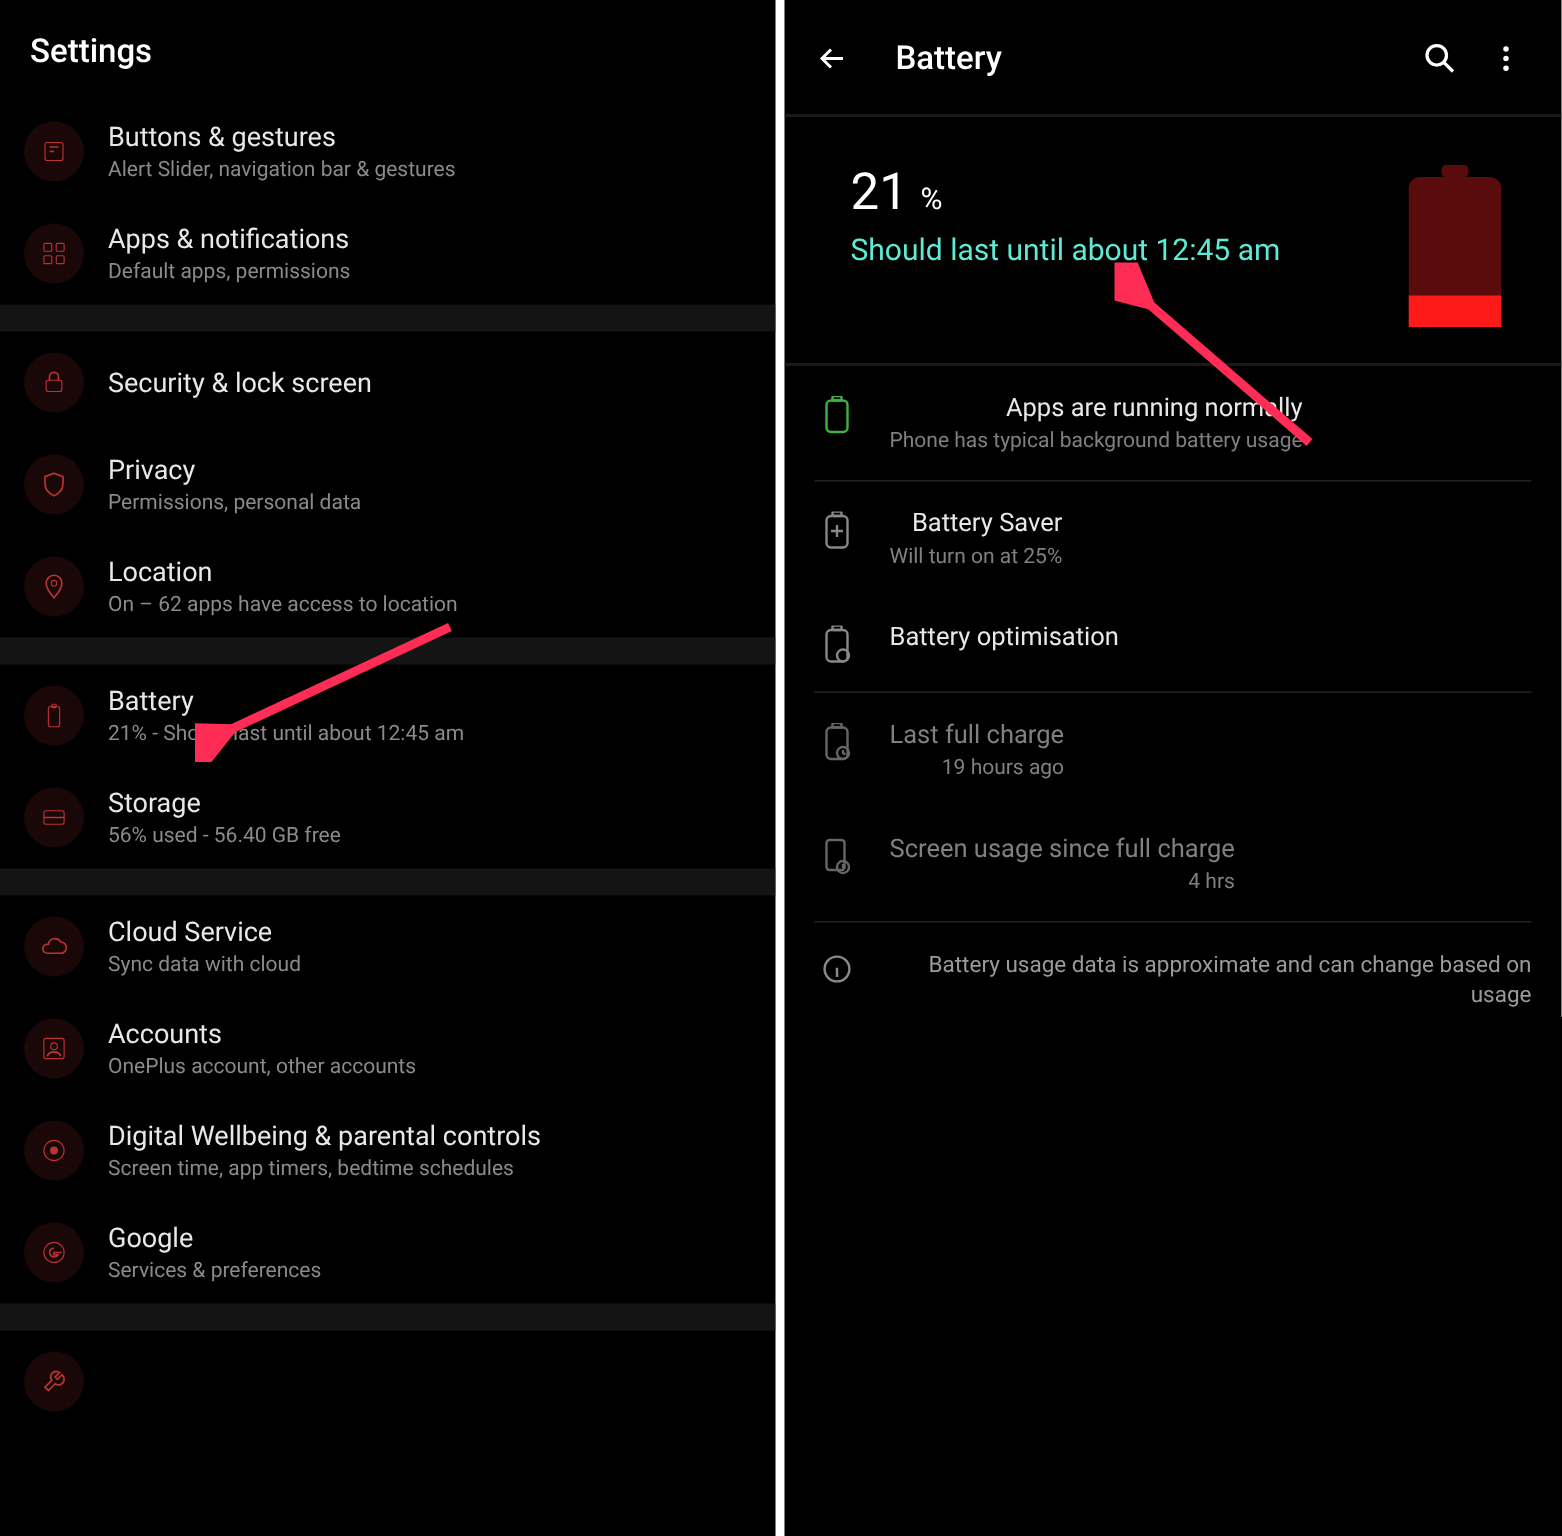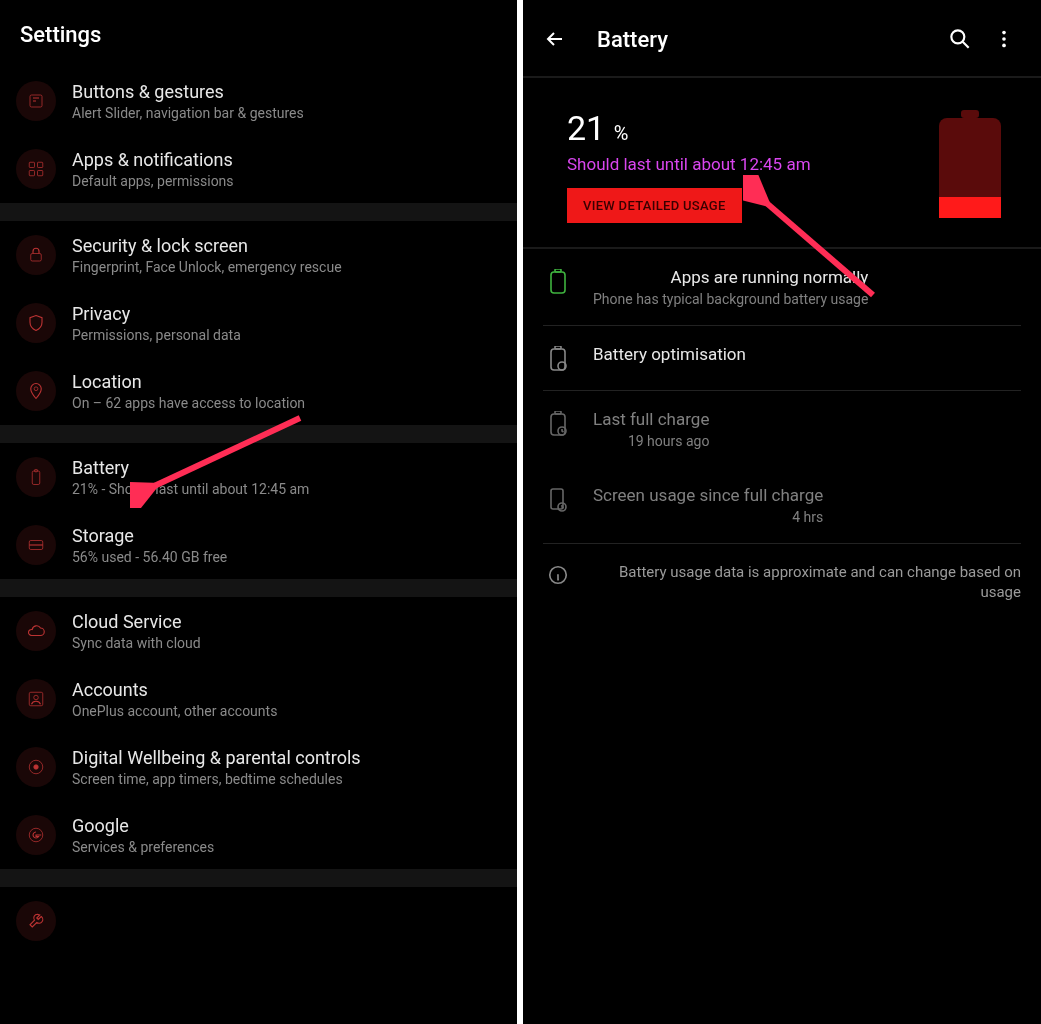--- a/index.html
+++ b/index.html
@@ -93,22 +93,22 @@
   .battery-left { flex: 1; }
   .pct {
     color: #fff;
     font-weight: 400;
     font-size: 34px;
   }
   .pct .pct-sym {
     font-size: 20px;
   }
   .battery-sub {
-    color: #d946ef;
-    font-size: 17px;
+    color: #5eead4;
+    font-size: 20px;
     margin-top: 6px;
   }
   .detailed-btn {
     margin-top: 14px;
     background: #ef1818;
     color: #3a0000;
     font-weight: 500;
     font-size: 13px;
     padding: 10px 16px;
     display: inline-block;
@@ -207,21 +207,20 @@
 
   <div class="list-item">
     <div class="icon-circle">
       <svg width="18" height="18" viewBox="0 0 24 24">
           <rect x="5" y="10" width="14" height="10" rx="2"></rect>
           <path d="M8 10V7a4 4 0 0 1 8 0v3" stroke-width="1.5"></path>
         </svg>
     </div>
     <div class="item-text">
       <span class="item-title">Security &amp; lock screen</span>
-      <span class="item-sub">Fingerprint, Face Unlock, emergency rescue</span>
     </div>
   </div>
 
   <div class="list-item">
     <div class="icon-circle">
       <svg width="18" height="18" viewBox="0 0 24 24">
           <path d="M12 2l8 3v6c0 5-3.5 9-8 11-4.5-2-8-6-8-11V5l8-3z" stroke-width="1.5"></path>
         </svg>
     </div>
     <div class="item-text">
@@ -370,21 +369,20 @@
   </div>
   <div class="battery-divider"></div>
 
   <div class="battery-summary">
     <div class="battery-left">
       <div class="pct">
         <span>21</span>
         <span class="pct-sym">%</span>
       </div>
       <div class="battery-sub">Should last until about 12:45 am</div>
-      <div class="detailed-btn">VIEW DETAILED USAGE</div>
     </div>
     <div class="battery-glyph">
       <svg width="62" height="108" viewBox="0 0 62 108">
         <rect x="22" y="0" width="18" height="8" rx="3" fill="#5a0b0b"></rect>
         <rect x="0" y="8" width="62" height="100" rx="8" fill="#5a0b0b"></rect>
         <rect x="0" y="87" width="62" height="21" rx="0" fill="#ff1a1a"></rect>
         <rect x="0" y="100" width="62" height="8" rx="8" fill="#ff1a1a"></rect>
       </svg>
     </div>
   </div>
@@ -399,20 +397,33 @@
         </svg>
     </div>
     <div class="b-text">
       <div class="b-title">Apps are running normally</div>
       <div class="b-sub">Phone has typical background battery usage</div>
     </div>
   </div>
 
   <div class="thin-divider"></div>
 
+  <div class="b-item">
+    <div class="b-icon">
+      <svg width="20" height="26" viewBox="0 0 20 26" fill="none" stroke="#888" stroke-width="1.6">
+          <rect x="3" y="3" width="14" height="21" rx="3"></rect>
+          <rect x="7" y="0" width="6" height="3" rx="1"></rect>
+          <path d="M10 9v8M6 13h8"></path>
+        </svg>
+    </div>
+    <div class="b-text">
+      <div class="b-title">Battery Saver</div>
+      <div class="b-sub">Will turn on at 25%</div>
+    </div>
+  </div>
 
   <div class="b-item">
     <div class="b-icon">
       <svg width="20" height="26" viewBox="0 0 20 26" fill="none" stroke="#888" stroke-width="1.6">
           <rect x="3" y="3" width="14" height="21" rx="3"></rect>
           <rect x="7" y="0" width="6" height="3" rx="1"></rect>
           <circle cx="14" cy="20" r="4"></circle>
         </svg>
     </div>
     <div class="b-text">

